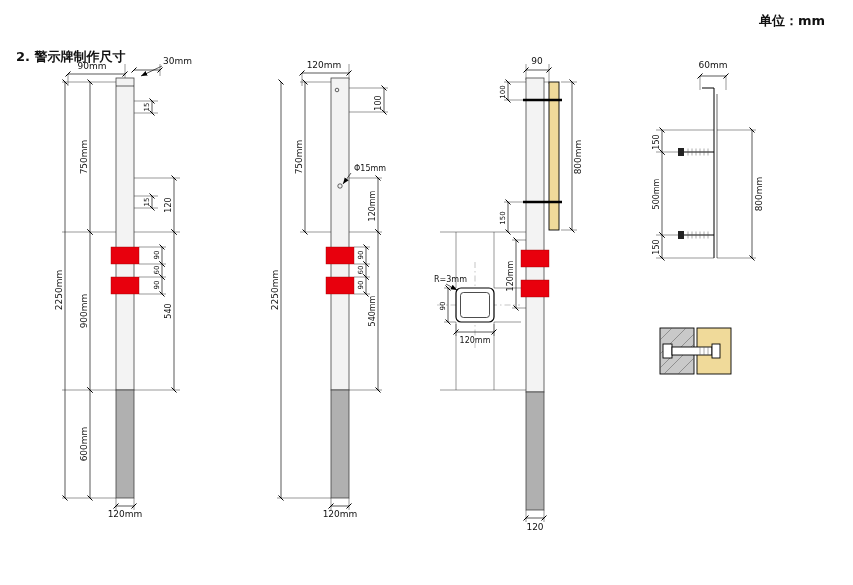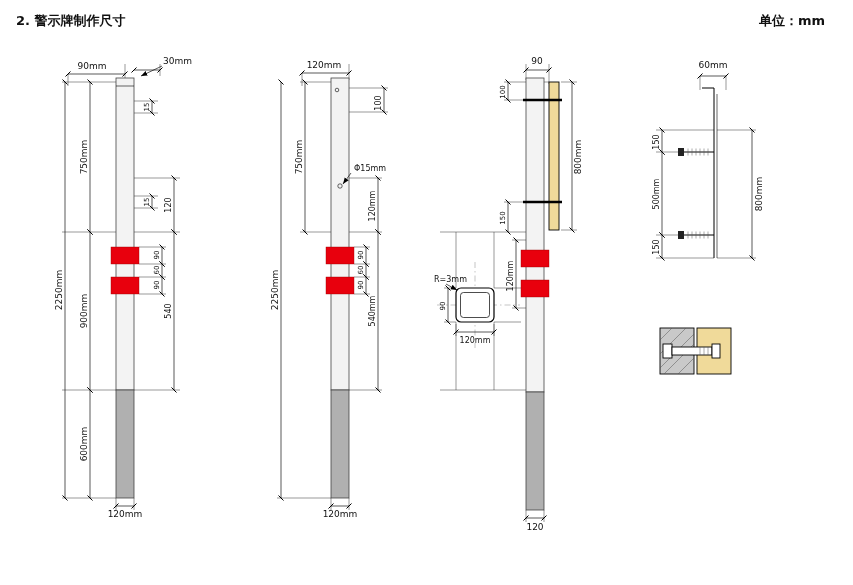--- a/index.html
+++ b/index.html
@@ -1,19 +1,19 @@
 <!DOCTYPE html>
 <html><head>
 <meta charset="utf-8">
 <style>
   html,body{margin:0;padding:0;background:#fff;}
   #page{position:relative;width:853px;height:585px;background:#fff;overflow:hidden;
         font-family:"DejaVu Sans","Liberation Sans",sans-serif;}
   .hdr{position:absolute;top:12px;font-size:13px;font-weight:bold;color:#111;}
-  #title{left:16px;}
+  #title{left:16px;margin-top:36px;}
   #unit{right:28px;}
   svg{position:absolute;left:0;top:0;}
   svg text{font-family:"DejaVu Sans","Liberation Sans",sans-serif;fill:#111;}
   text.d{font-size:9px;}
   text.t{font-size:8px;}
   text.s{font-size:7px;}
   .mid{text-anchor:middle;}
   .geo{stroke:#000;stroke-width:1;fill:none;}
   .geothin{stroke:#000;stroke-width:0.6;fill:none;}
   .ext{stroke:#333;stroke-width:0.5;fill:none;}

